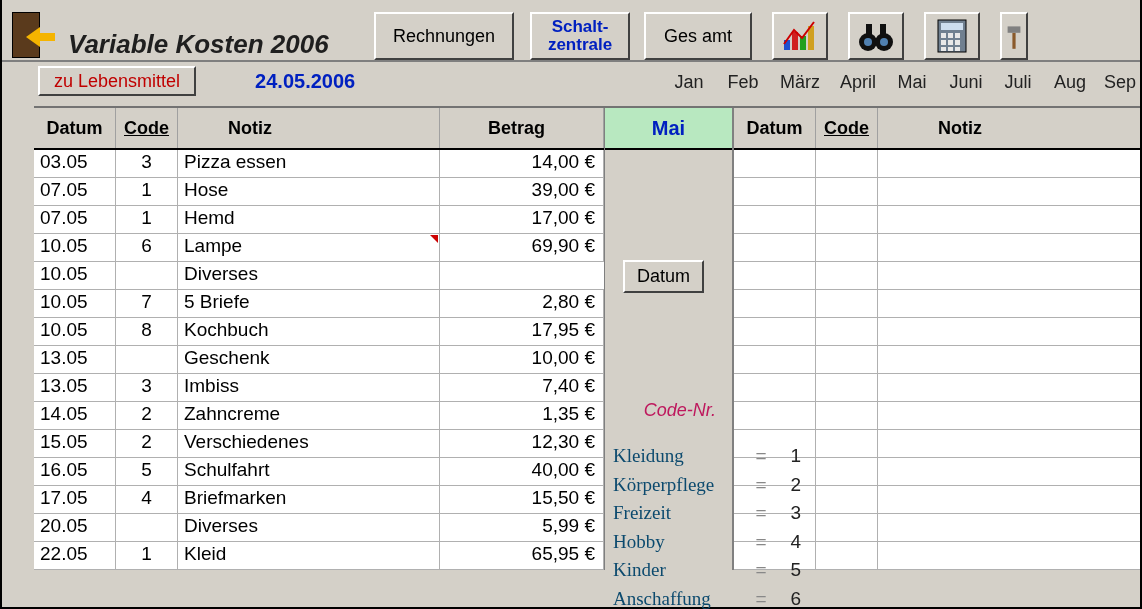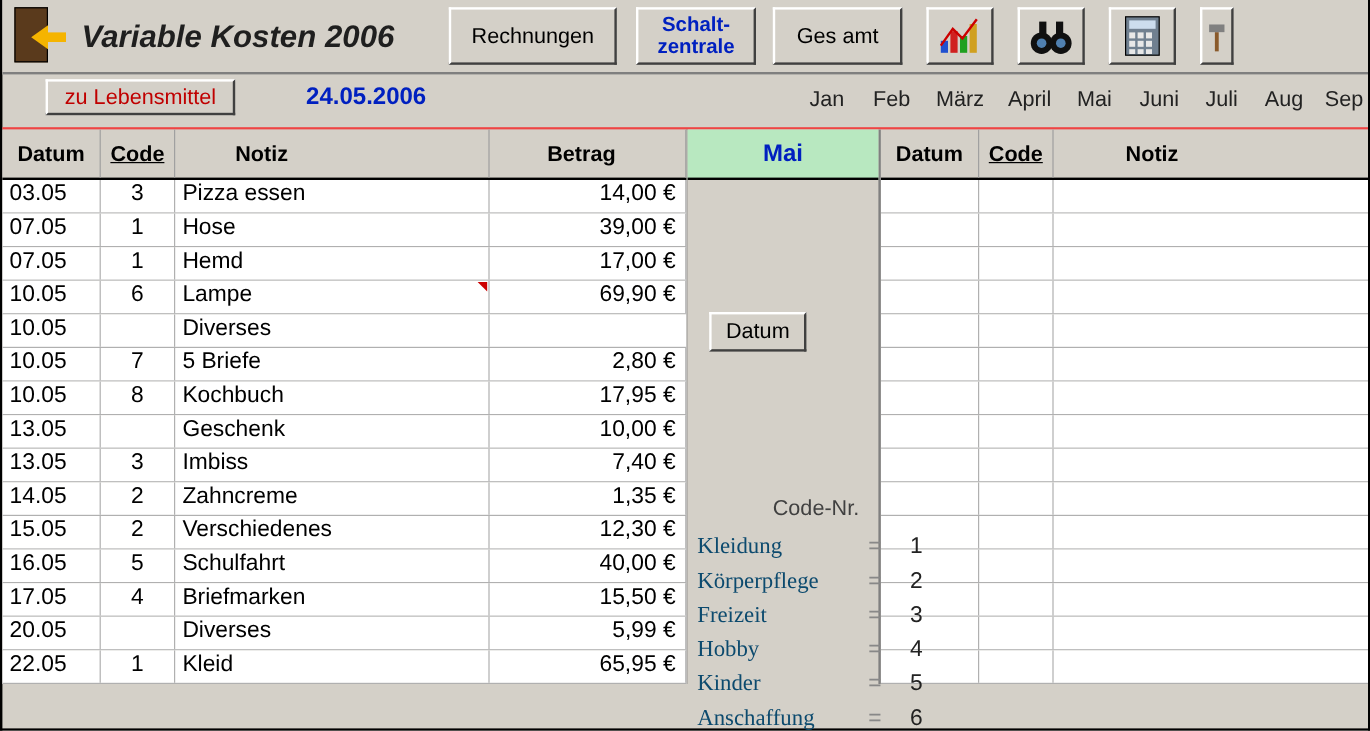--- a/index.html
+++ b/index.html
@@ -14,21 +14,21 @@
   .app-border {
     border: 2px solid #000;
     border-top: none;
     width: 100%;
     height: 100%;
     background: #d4d0c8;
   }
   
   .toolbar {
     display: flex;
-    align-items: center;
+    align-items: flex-end;
     height: 62px;
     background: #d4d0c8;
     border-bottom: 2px solid #7f7f7f;
     padding: 0 6px;
   }
   .exit-icon {
     width: 48px; height: 48px;
     margin: 0 8px 0 4px;
     display: inline-block;
     position: relative;
@@ -128,21 +128,22 @@
     font-size: 18px;
     color: #222;
     display: inline-block;
     text-align: center;
   }
   
   
   .grids {
     display: flex;
     margin-top: 6px;
-    border-top: 2px solid #ef4444;
+    border-top: 2px solid #737373;
+    margin-left: 32px;
   }
   .grid-left {
     width: 572px;
     border-right: 1px solid #7f7f7f;
   }
   .grid-mid {
     width: 218px;
     background: #d4d0c8;
     border-right: 2px solid #808080;
     position: relative;
@@ -215,22 +216,22 @@
     margin: 108px 0 0 18px;
     border: 2px solid;
     border-color: #fff #404040 #404040 #fff;
     background: #d4d0c8;
     font-size: 18px;
     padding: 4px 12px;
     cursor: pointer;
   }
   .codenr-label {
     position:absolute;
-    right: 16px; top: 305px;
-    font-size: 18px; color:#404040;
+    right: 16px; top: 292px;
+    font-size: 18px; color:#be185d;font-style:italic;
   }
   .code-list {
     position:absolute;
     left: 8px; top: 334px;
     width: 200px;
     font-size: 19px;
     line-height: 28.6px;
   }
   .code-list .cl-row { display:flex; }
   .code-list .cl-name { color:#0c4a6e; width: 138px; font-family: Liberation Serif, serif;}

